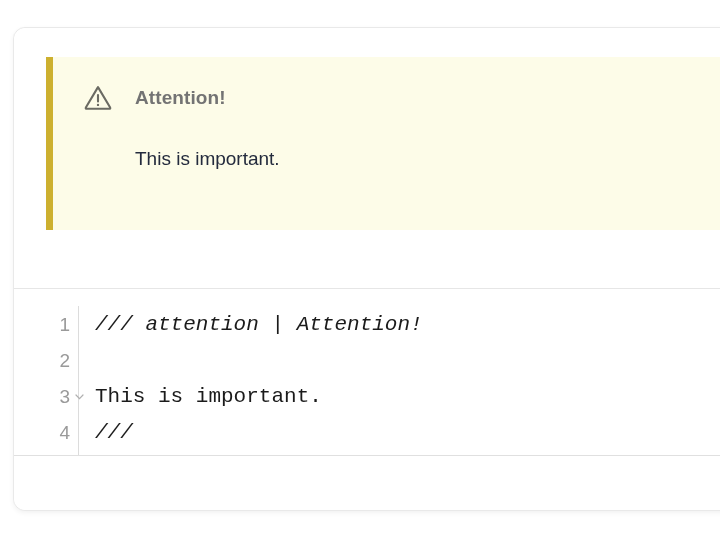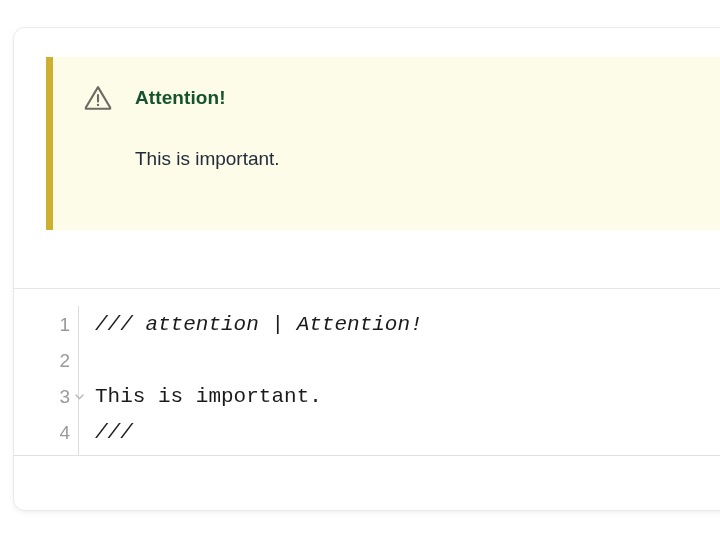--- a/index.html
+++ b/index.html
@@ -63,21 +63,21 @@
     width: 30px;
     height: 27px;
     flex: none;
     display: block;
   }
 
   #callout-title {
     margin-left: 22px;
     font-size: 19px;
     font-weight: bold;
-    color: #14532d;
+    color: #737373;
     letter-spacing: 0.1px;
     line-height: 1;
   }
 
   #callout-body {
     margin-top: 35px;
     margin-left: 52px;
     font-size: 19px;
     color: #242b3d;
     line-height: 1.35;

